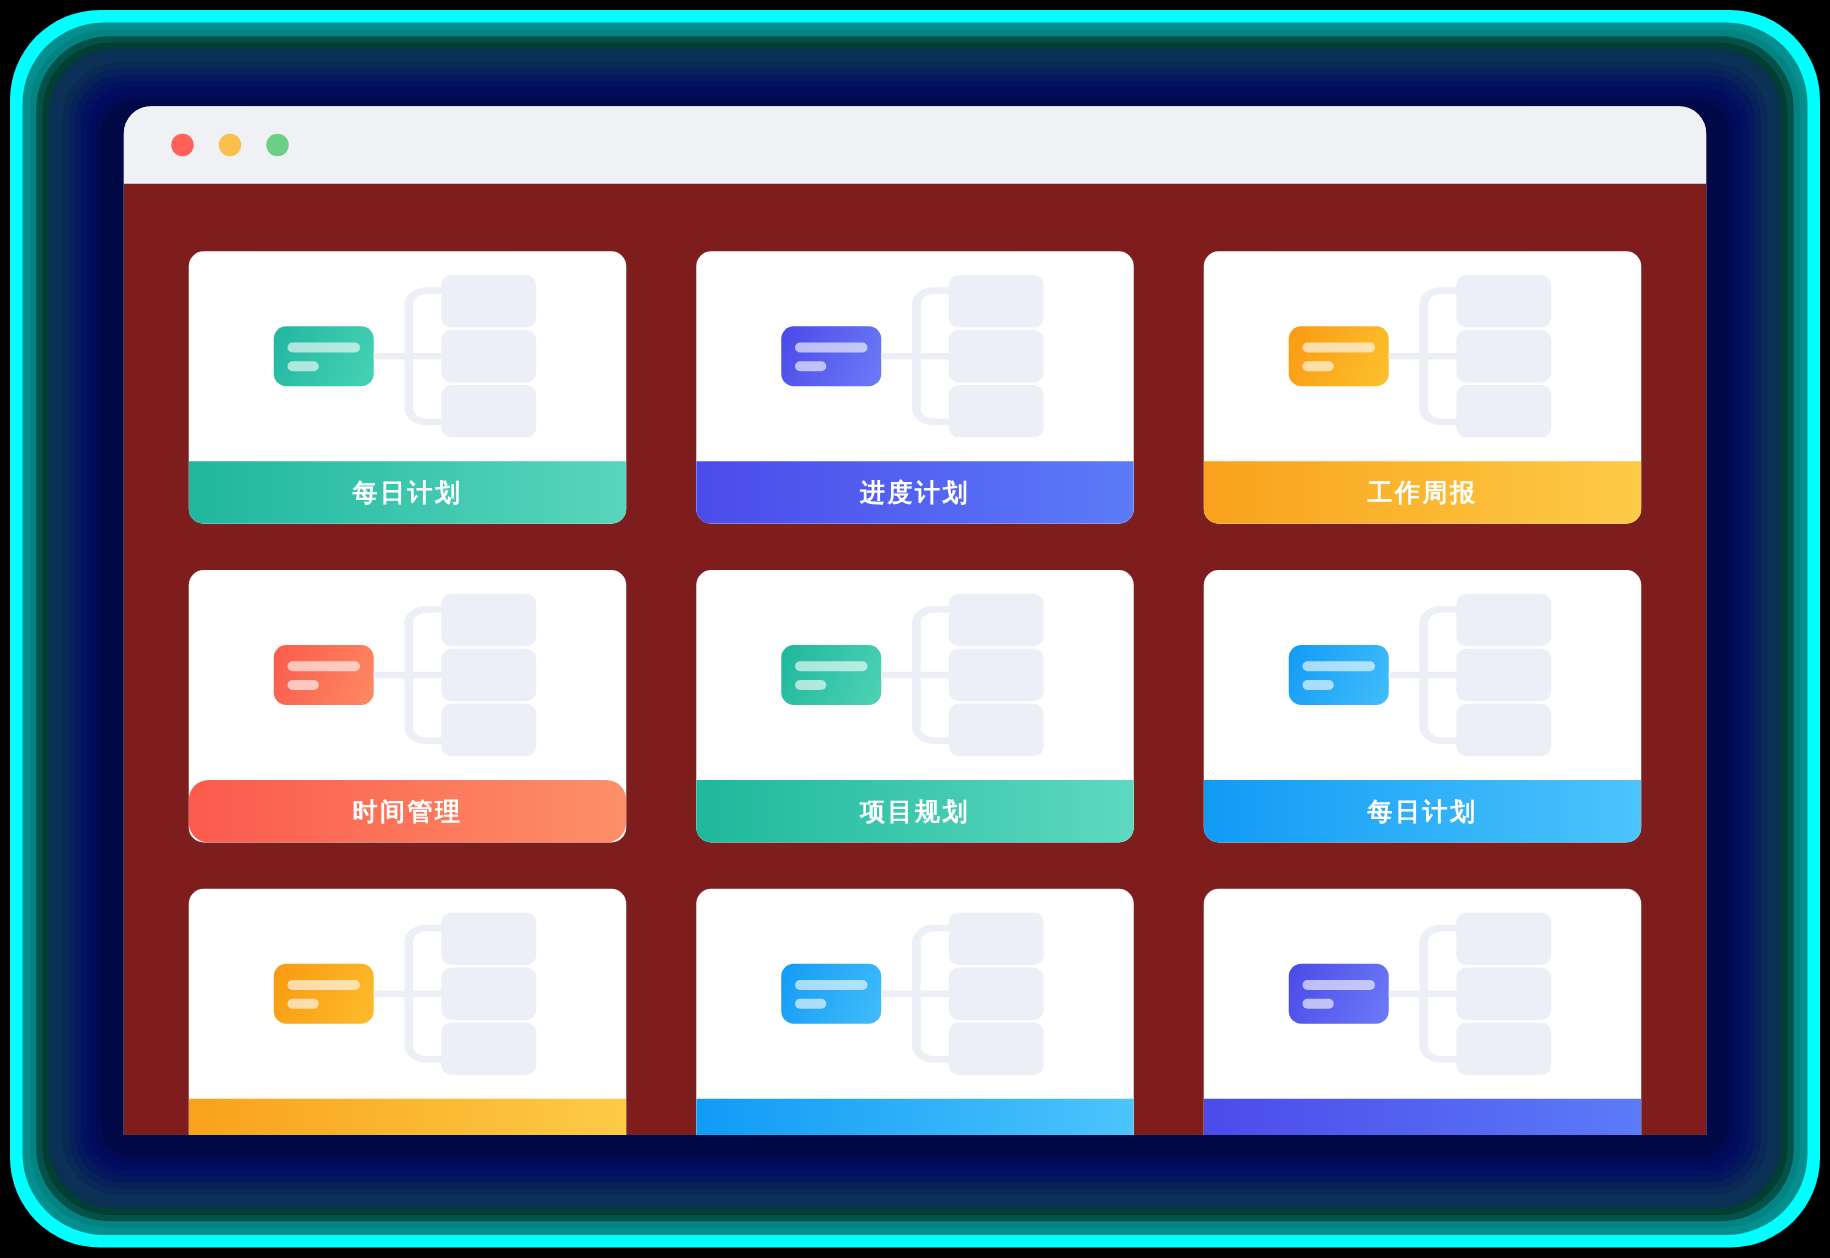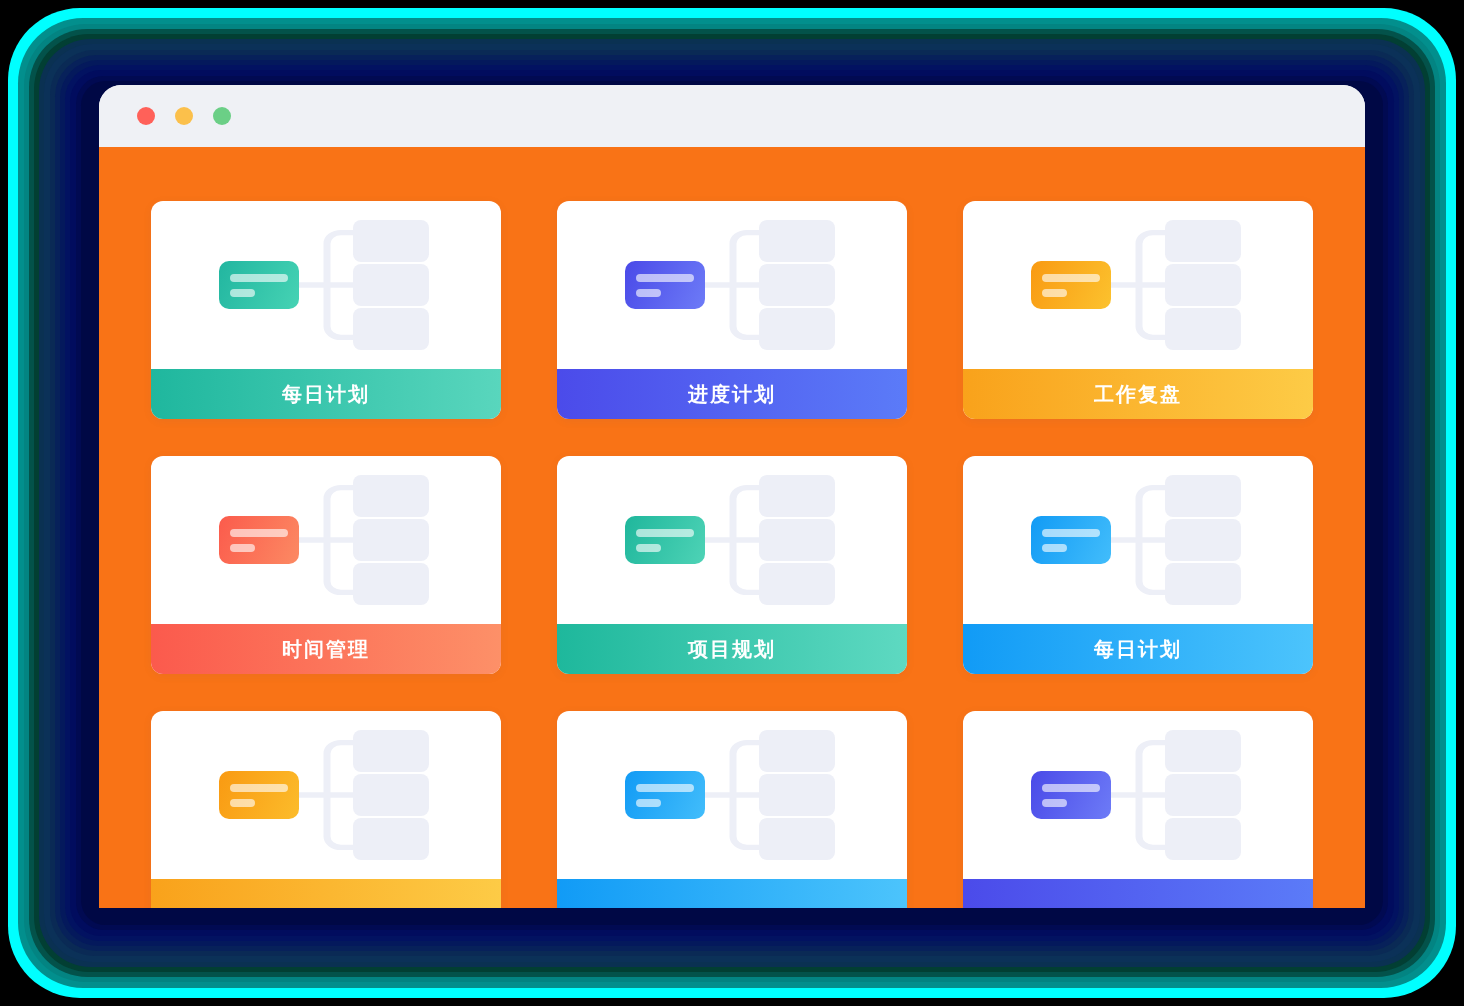--- a/index.html
+++ b/index.html
@@ -37,21 +37,21 @@
     height:62px; flex:0 0 62px;
     background:#eff1f5;
     display:flex; align-items:center;
     padding-left:38px;
     gap:20px;
   }
   .dot{ width:18px; height:18px; border-radius:50%; }
 
   #window-body{
     flex:1 1 auto;
-    background:#f97316;
+    background:#7f1d1d;
     padding:54px 52px 0 52px;
     overflow:hidden;
   }
 
   #card-grid{
     display:grid;
     grid-template-columns:repeat(3,350px);
     grid-auto-rows:218px;
     column-gap:56px;
     row-gap:37px;
@@ -201,42 +201,42 @@
                 <path d="M28 109 V55 a14 14 0 0 1 14 -14 H56" fill="none" stroke="#edeff7" stroke-width="7" stroke-linecap="round"></path>
                 <path d="M28 109 V163 a14 14 0 0 0 14 14 H56" fill="none" stroke="#edeff7" stroke-width="7" stroke-linecap="round"></path>
                 <path d="M28 109 H56" fill="none" stroke="#edeff7" stroke-width="7" stroke-linecap="round"></path>
               </svg>
               <div class="mm-child c1"></div>
               <div class="mm-child c2"></div>
               <div class="mm-child c3"></div>
             </div>
           </div>
           <div class="card-footer" style="background: linear-gradient(90deg, rgb(249, 162, 27), rgb(253, 203, 70));">
-            <span>工作复盘</span>
+            <span>工作周报</span>
           </div>
         </div>
         <div class="tpl-card">
           <div class="card-canvas">
             <div class="mindmap">
               <div class="mm-root" style="background: linear-gradient(115deg, rgb(251, 91, 76), rgb(252, 138, 99));">
                 <span class="mm-bar long"></span>
                 <span class="mm-bar short"></span>
               </div>
               <svg class="mm-connector" viewBox="0 0 56 218" preserveAspectRatio="none">
                 <path d="M0 109 H28" fill="none" stroke="#edeff7" stroke-width="7" stroke-linecap="round"></path>
                 <path d="M28 109 V55 a14 14 0 0 1 14 -14 H56" fill="none" stroke="#edeff7" stroke-width="7" stroke-linecap="round"></path>
                 <path d="M28 109 V163 a14 14 0 0 0 14 14 H56" fill="none" stroke="#edeff7" stroke-width="7" stroke-linecap="round"></path>
                 <path d="M28 109 H56" fill="none" stroke="#edeff7" stroke-width="7" stroke-linecap="round"></path>
               </svg>
               <div class="mm-child c1"></div>
               <div class="mm-child c2"></div>
               <div class="mm-child c3"></div>
             </div>
           </div>
-          <div class="card-footer" style="background: linear-gradient(90deg, rgb(251, 90, 77), rgb(253, 144, 104));">
+          <div class="card-footer" style="background: linear-gradient(90deg, rgb(251, 90, 77), rgb(253, 144, 104)); border-radius: 16px;">
             <span>时间管理</span>
           </div>
         </div>
         <div class="tpl-card">
           <div class="card-canvas">
             <div class="mindmap">
               <div class="mm-root" style="background: linear-gradient(115deg, rgb(31, 183, 156), rgb(78, 211, 182));">
                 <span class="mm-bar long"></span>
                 <span class="mm-bar short"></span>
               </div>

